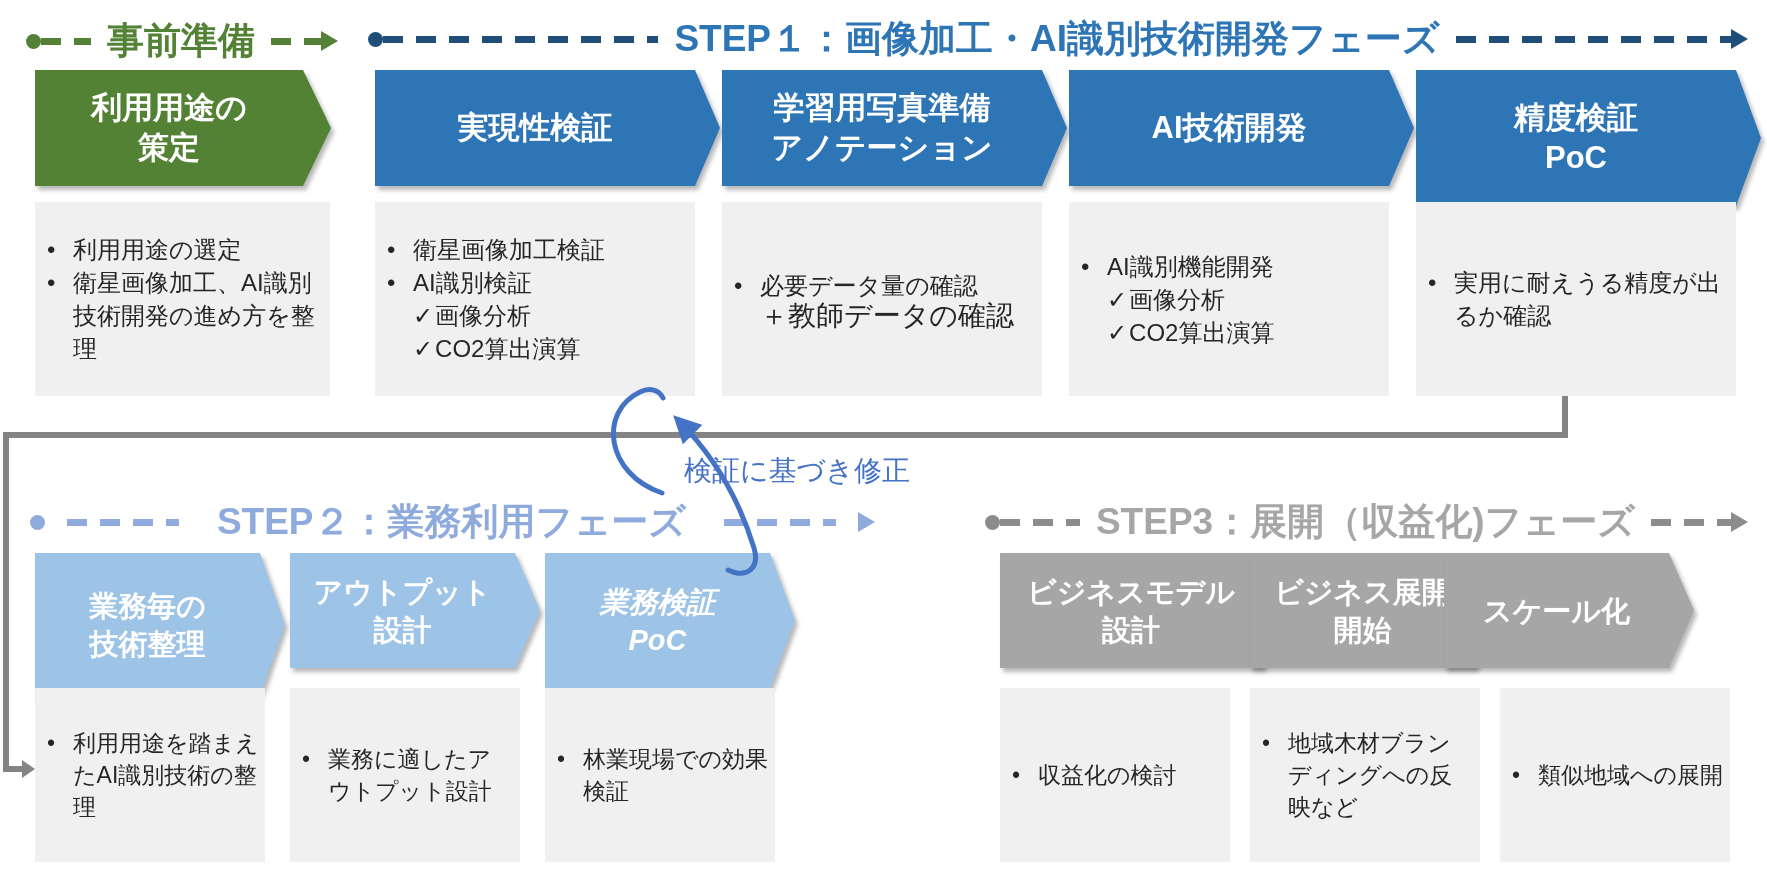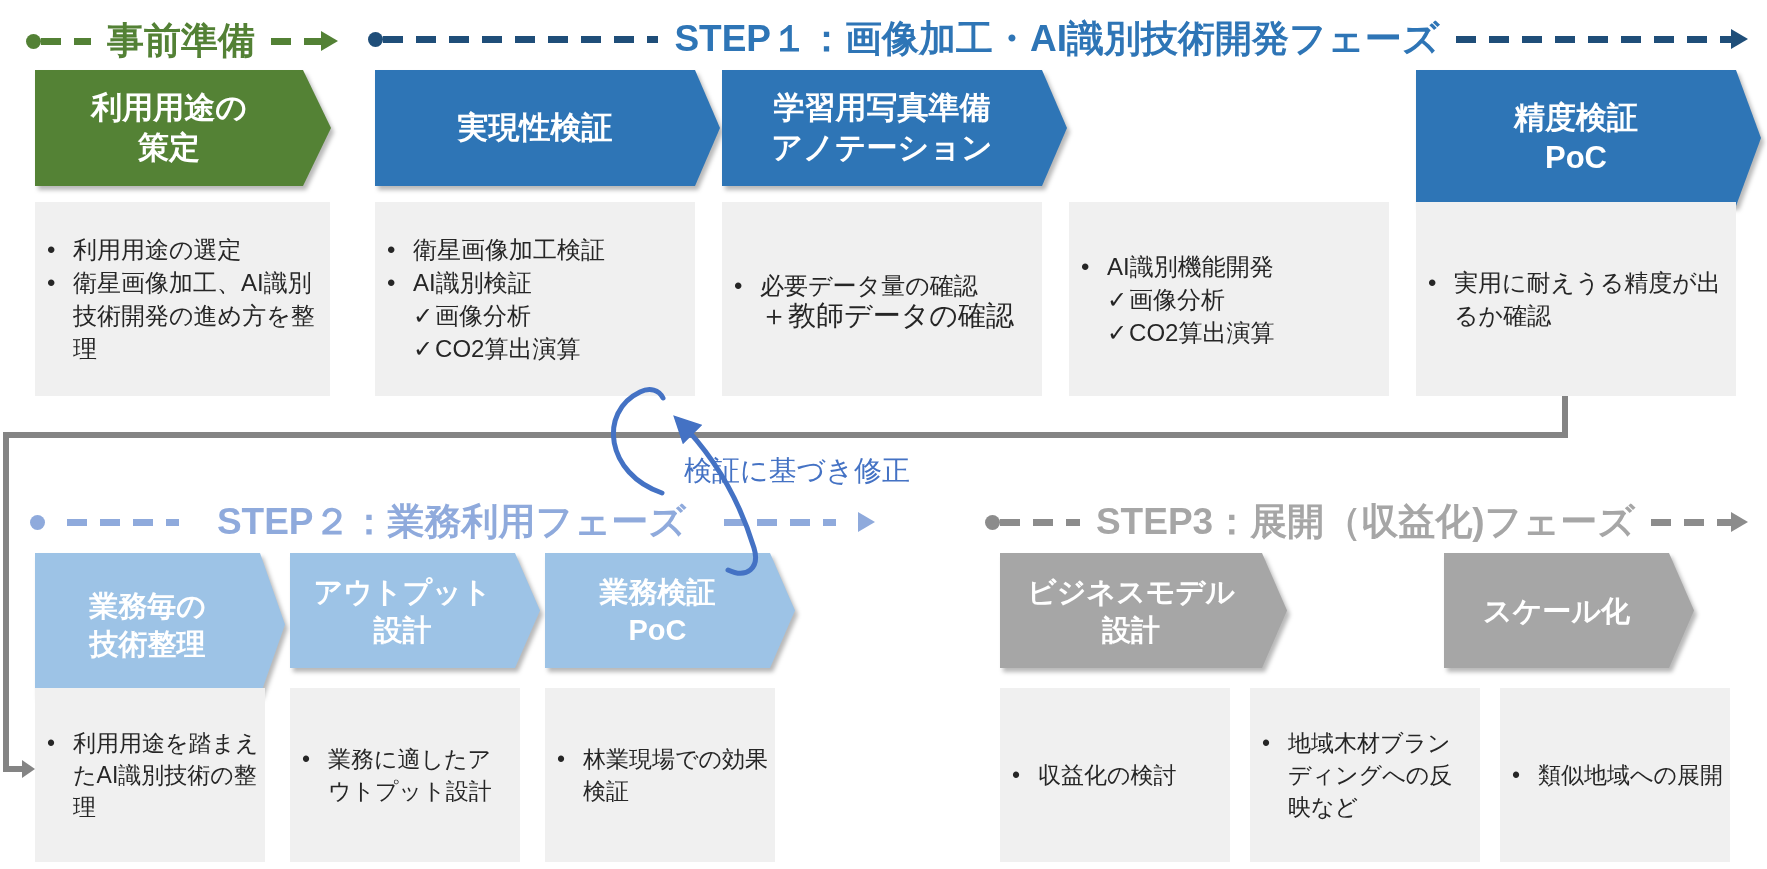--- a/index.html
+++ b/index.html
@@ -100,20 +100,26 @@
         <div class="tl">利用用途の</div>
         <div class="tl">策定</div>
       </div>
   </div>
   <div class="chev blue" style="left:722px;top:70px;width:345px;height:116px;--tip:25px;">
     <div class="shape">
         <div class="tl">学習用写真準備</div>
         <div class="tl">アノテーション</div>
       </div>
   </div>
+  <div class="chev blue" style="left:1069px;top:70px;width:345px;height:116px;--tip:25px;">
+    <div class="shape">
+        <div class="tl">AI技術開発</div>
+        <div class="tl"></div>
+      </div>
+  </div>
   <div class="chev blue" style="left:1416px;top:70px;width:345px;height:136px;--tip:25px;">
     <div class="shape">
         <div class="tl">精度検証</div>
         <div class="tl">PoC</div>
       </div>
   </div>
 
   <div class="desc" style="left:35px;top:202px;width:295px;height:194px;">
     <div class="item b">
         <span class="mk">•</span>
@@ -177,21 +183,21 @@
         <div class="tl">業務毎の</div>
         <div class="tl">技術整理</div>
       </div>
   </div>
   <div class="chev lblue small" style="left:290px;top:553px;width:250px;height:115px;--tip:25px;">
     <div class="shape">
         <div class="tl">アウトプット</div>
         <div class="tl">設計</div>
       </div>
   </div>
-  <div class="chev lblue small" style="left:545px;top:553px;width:250px;height:115px;--tip:25px;">
+  <div class="chev lblue small" style="left:545px;top:553px;width:250px;height:135px;font-style:italic;--tip:25px;">
     <div class="shape">
         <div class="tl">業務検証</div>
         <div class="tl">PoC</div>
       </div>
   </div>
 
   <div class="desc sm" style="left:35px;top:688px;width:230px;height:174px;">
     <div class="item b">
         <span class="mk">•</span>
         <span>利用用途を踏まえたAI識別技術の整理</span>
@@ -207,20 +213,26 @@
     <div class="item b">
         <span class="mk">•</span>
         <span>林業現場での効果検証</span>
       </div>
   </div>
 
   <div class="chev gray small" style="left:1000px;top:553px;width:287px;height:115px;--tip:25px;">
     <div class="shape">
         <div class="tl">ビジネスモデル</div>
         <div class="tl">設計</div>
+      </div>
+  </div>
+  <div class="chev gray small" style="left:1250px;top:553px;width:250px;height:115px;--tip:25px;">
+    <div class="shape">
+        <div class="tl">ビジネス展開</div>
+        <div class="tl">開始</div>
       </div>
   </div>
   <div class="chev gray small" style="left:1444px;top:553px;width:250px;height:115px;--tip:25px;">
     <div class="shape">
         <div class="tl">スケール化</div>
         <div class="tl"></div>
       </div>
   </div>
 
   <div class="desc sm" style="left:1000px;top:688px;width:230px;height:174px;">

